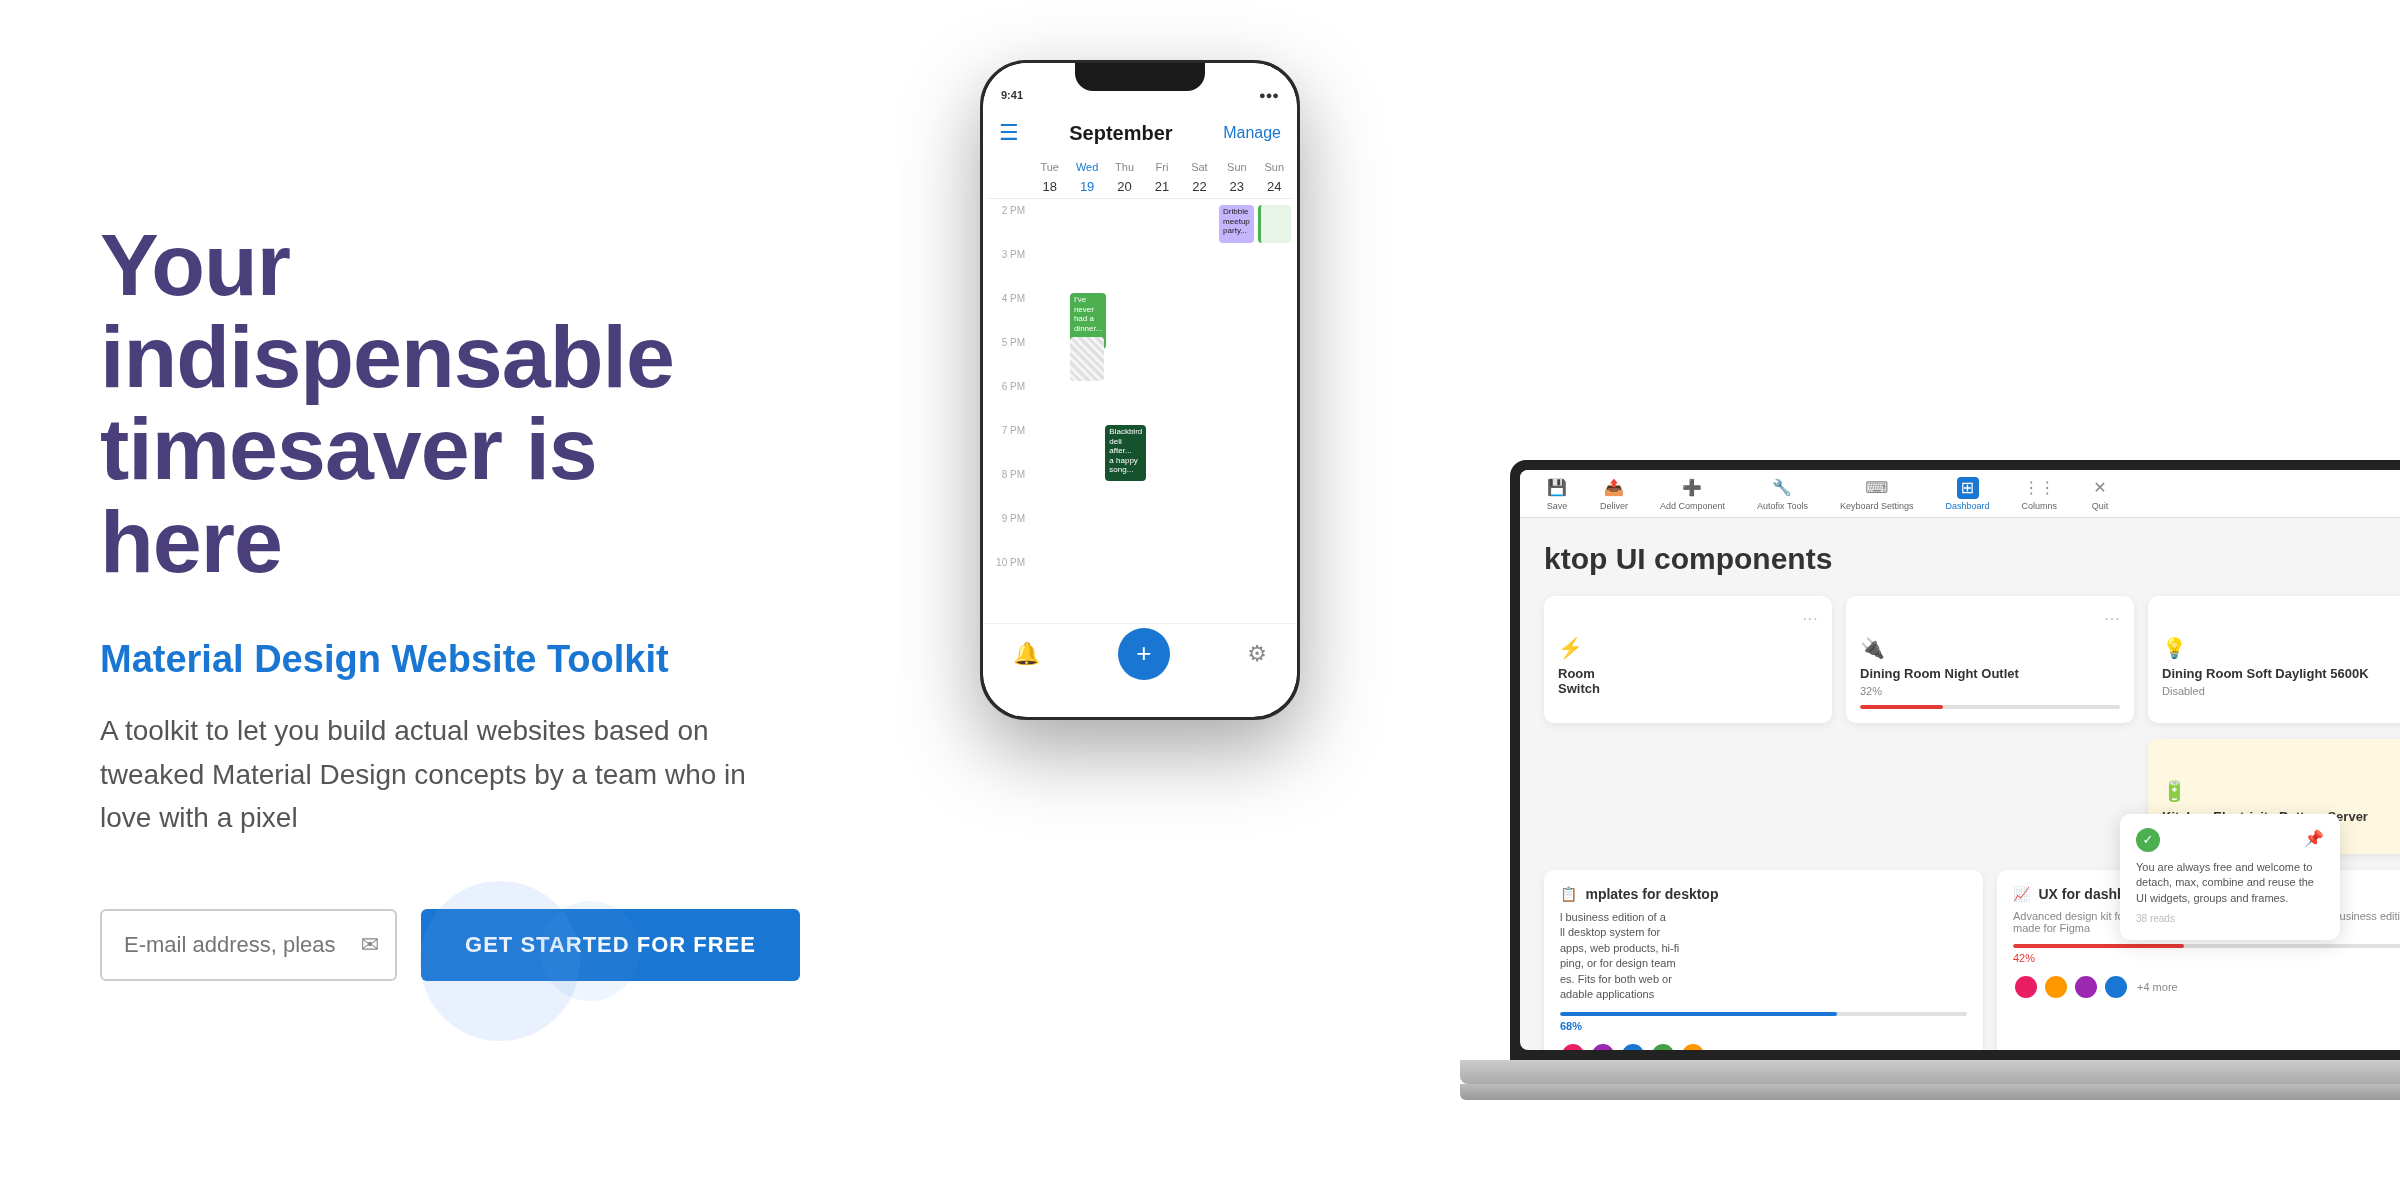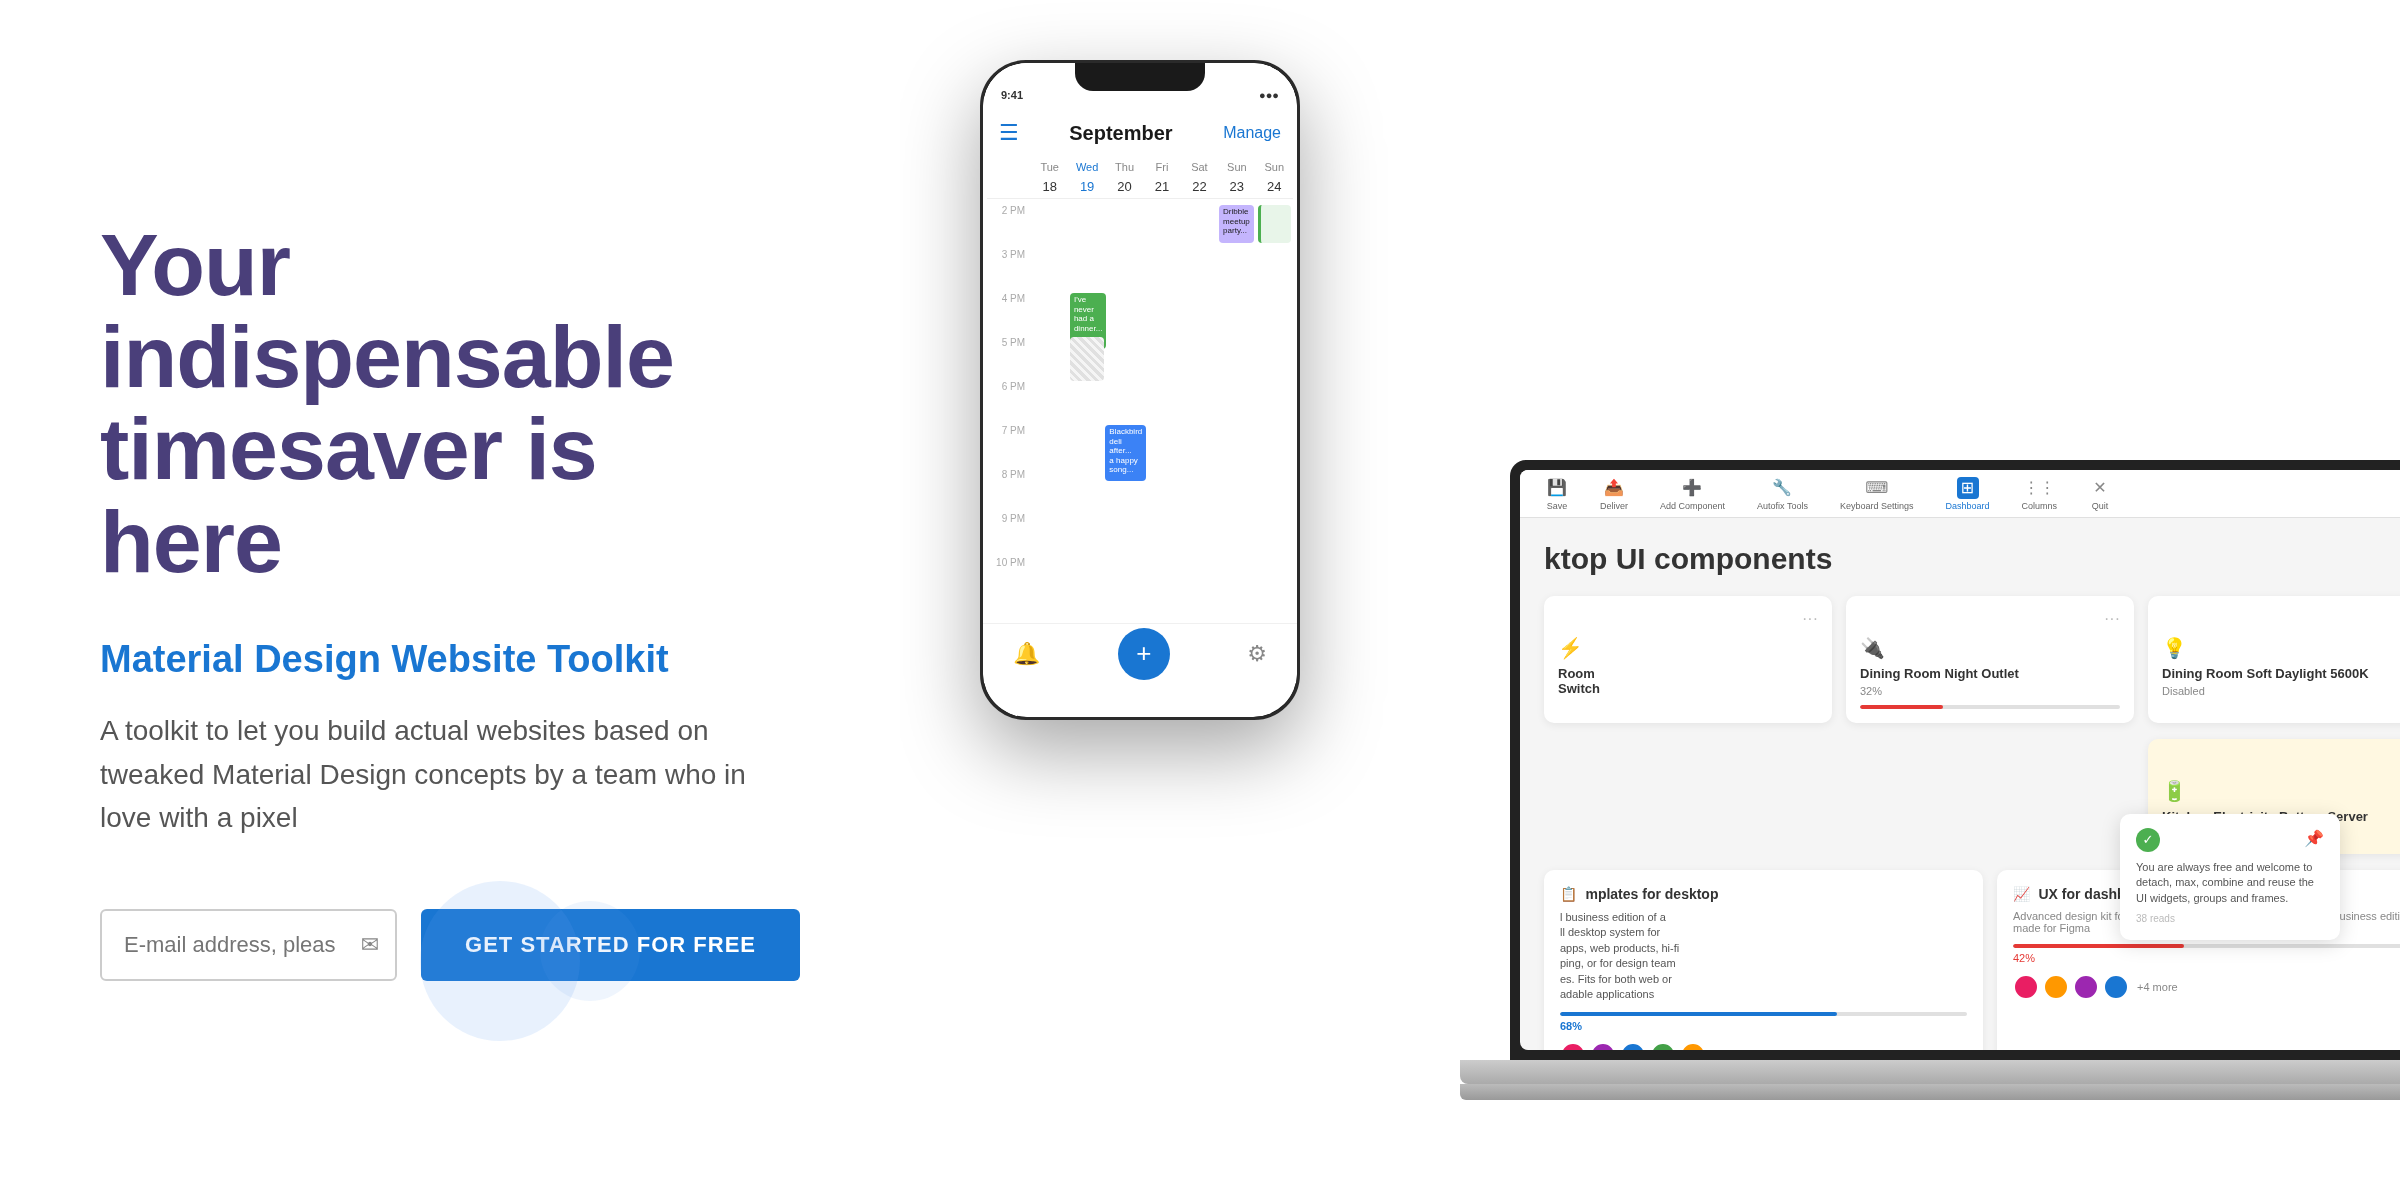--- a/index.html
+++ b/index.html
@@ -248,21 +248,21 @@
       padding: 2px 4px;
       font-size: 9px;
       line-height: 1.2;
       color: #fff;
       overflow: hidden;
       height: 100%;
     }
 
     .cal-event.green { background: #4CAF50; }
     .cal-event.blue-light { background: #c4b5fd; color: #1a1a1a; }
-    .cal-event.teal { background: #3b82f6; }
+    .cal-event.teal { background: #14532d; }
     .cal-event.stripe {
       background: repeating-linear-gradient(
         45deg,
         #e0e0e0,
         #e0e0e0 3px,
         #f5f5f5 3px,
         #f5f5f5 6px
       );
       color: #888;
     }

